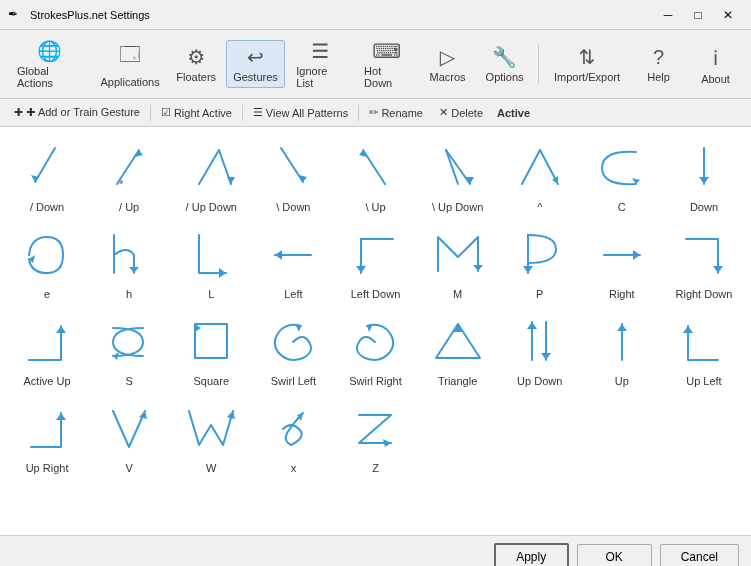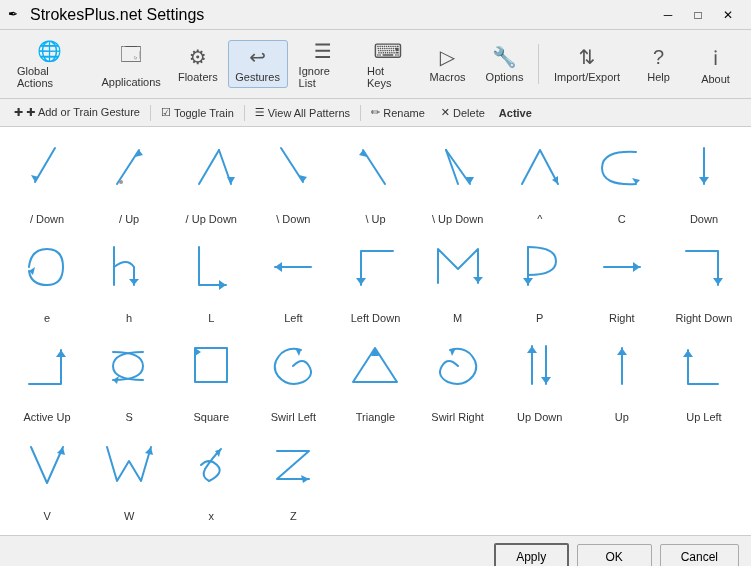--- a/index.html
+++ b/index.html
@@ -7,21 +7,21 @@
     
     .title-bar {
       background: #f0f0f0;
       border-bottom: 1px solid #ccc;
       display: flex;
       align-items: center;
       padding: 4px 8px;
       height: 30px;
     }
     .title-bar-icon { width: 16px; height: 16px; margin-right: 6px; }
-    .title-text { font-size: 16px; flex: 1; }
+    .title-text { font-size: 11px; flex: 1; }
     .title-controls { display: flex; gap: 0; }
     .title-btn {
       width: 30px; height: 22px; border: none; background: transparent;
       cursor: pointer; display: flex; align-items: center; justify-content: center;
       font-size: 12px;
     }
 
     .toolbar {
       background: #f0f0f0;
       display: flex;
@@ -75,21 +75,21 @@
       flex-direction: column;
       align-items: center;
       justify-content: flex-end;
       padding: 4px 2px;
       cursor: pointer;
       border: 1px solid transparent;
       border-radius: 3px;
       min-height: 75px;
     }
     .gesture-svg { width: 60px; height: 55px; }
-    .gesture-label { font-size: 11px; color: #333; text-align: right; margin-top: 18px; }
+    .gesture-label { font-size: 11px; color: #333; text-align: right; margin-top: 6px; }
 
     .bottom-bar {
       background: #f0f0f0;
       border-top: 1px solid #ccc;
       display: flex;
       align-items: center;
       justify-content: flex-end;
       padding: 6px 12px;
       gap: 8px;
       height: 42px;
@@ -130,21 +130,21 @@
   <div class="toolbar-btn active">
     <span class="toolbar-icon">↩</span>
     <span class="toolbar-label">Gestures</span>
   </div>
   <div class="toolbar-btn">
     <span class="toolbar-icon">☰</span>
     <span class="toolbar-label">Ignore List</span>
   </div>
   <div class="toolbar-btn">
     <span class="toolbar-icon">⌨</span>
-    <span class="toolbar-label">Hot Keys</span>
+    <span class="toolbar-label">Hot Down</span>
   </div>
   <div class="toolbar-btn">
     <span class="toolbar-icon">▷</span>
     <span class="toolbar-label">Macros</span>
   </div>
   <div class="toolbar-btn">
     <span class="toolbar-icon">🔧</span>
     <span class="toolbar-label">Options</span>
   </div>
   <div class="toolbar-sep"></div>
@@ -165,21 +165,21 @@
 </div>
 
 <div class="action-bar">
   <button class="action-btn">
     <span>✚</span>
     <span>✚ Add or Train Gesture</span>
   </button>
   <div class="action-sep"></div>
   <button class="action-btn">
     <span>☑</span>
-    <span>Toggle Train</span>
+    <span>Right Active</span>
   </button>
   <div class="action-sep"></div>
   <button class="action-btn">
     <span>☰</span>
     <span>View All Patterns</span>
   </button>
   <div class="action-sep"></div>
   <button class="action-btn">
     <span>✏</span>
     <span>Rename</span>
@@ -373,32 +373,32 @@
     <div class="gesture-cell">
       <svg class="gesture-svg" viewBox="0 0 60 55">
         <path d="M30,28 Q40,18 46,28 Q52,38 40,44 Q25,50 15,38 Q8,28 16,18 Q24,8 38,12" fill="none" stroke="#3a9ad9" stroke-width="2" stroke-linecap="round"></path>
         <polygon points="38,12 32,10 36,18" fill="#3a9ad9"></polygon>
       </svg>
       <span class="gesture-label">Swirl Left</span>
     </div>
 
     <div class="gesture-cell">
       <svg class="gesture-svg" viewBox="0 0 60 55">
+        <path d="M30,28 Q20,18 14,28 Q8,38 20,44 Q35,50 45,38 Q52,28 44,18 Q36,8 22,12" fill="none" stroke="#3a9ad9" stroke-width="2" stroke-linecap="round"></path>
+        <polygon points="22,12 28,10 24,18" fill="#3a9ad9"></polygon>
+      </svg>
+      <span class="gesture-label">Swirl Right</span>
+    </div>
+
+    <div class="gesture-cell">
+      <svg class="gesture-svg" viewBox="0 0 60 55">
         <polyline points="30,10 52,44 8,44 30,10" fill="none" stroke="#3a9ad9" stroke-width="2" stroke-linecap="round" stroke-linejoin="round"></polyline>
         <polygon points="30,10 26,18 34,18" fill="#3a9ad9"></polygon>
       </svg>
       <span class="gesture-label">Triangle</span>
-    </div>
-
-    <div class="gesture-cell">
-      <svg class="gesture-svg" viewBox="0 0 60 55">
-        <path d="M30,28 Q20,18 14,28 Q8,38 20,44 Q35,50 45,38 Q52,28 44,18 Q36,8 22,12" fill="none" stroke="#3a9ad9" stroke-width="2" stroke-linecap="round"></path>
-        <polygon points="22,12 28,10 24,18" fill="#3a9ad9"></polygon>
-      </svg>
-      <span class="gesture-label">Swirl Right</span>
     </div>
 
     <div class="gesture-cell">
       <svg class="gesture-svg" viewBox="0 0 60 55">
         <line x1="22" y1="46" x2="22" y2="8" stroke="#3a9ad9" stroke-width="2" stroke-linecap="round"></line>
         <polygon points="22,8 17,15 27,15" fill="#3a9ad9"></polygon>
         <line x1="36" y1="8" x2="36" y2="46" stroke="#3a9ad9" stroke-width="2" stroke-linecap="round"></line>
         <polygon points="36,46 31,39 41,39" fill="#3a9ad9"></polygon>
       </svg>
       <span class="gesture-label">Up Down</span>
@@ -413,20 +413,27 @@
     </div>
 
     <div class="gesture-cell">
       <svg class="gesture-svg" viewBox="0 0 60 55">
         <polyline points="44,46 14,46 14,12" fill="none" stroke="#3a9ad9" stroke-width="2" stroke-linecap="round" stroke-linejoin="round"></polyline>
         <polygon points="14,12 9,19 19,19" fill="#3a9ad9"></polygon>
       </svg>
       <span class="gesture-label">Up Left</span>
     </div>
 
+    <div class="gesture-cell">
+      <svg class="gesture-svg" viewBox="0 0 60 55">
+        <polyline points="14,46 44,46 44,12" fill="none" stroke="#3a9ad9" stroke-width="2" stroke-linecap="round" stroke-linejoin="round"></polyline>
+        <polygon points="44,12 39,19 49,19" fill="#3a9ad9"></polygon>
+      </svg>
+      <span class="gesture-label">Up Right</span>
+    </div>
 
     <div class="gesture-cell">
       <svg class="gesture-svg" viewBox="0 0 60 55">
         <polyline points="14,10 30,46 46,10" fill="none" stroke="#3a9ad9" stroke-width="2" stroke-linecap="round" stroke-linejoin="round"></polyline>
         <polygon points="46,10 40,16 48,18" fill="#3a9ad9"></polygon>
       </svg>
       <span class="gesture-label">V</span>
     </div>
 
     <div class="gesture-cell">

